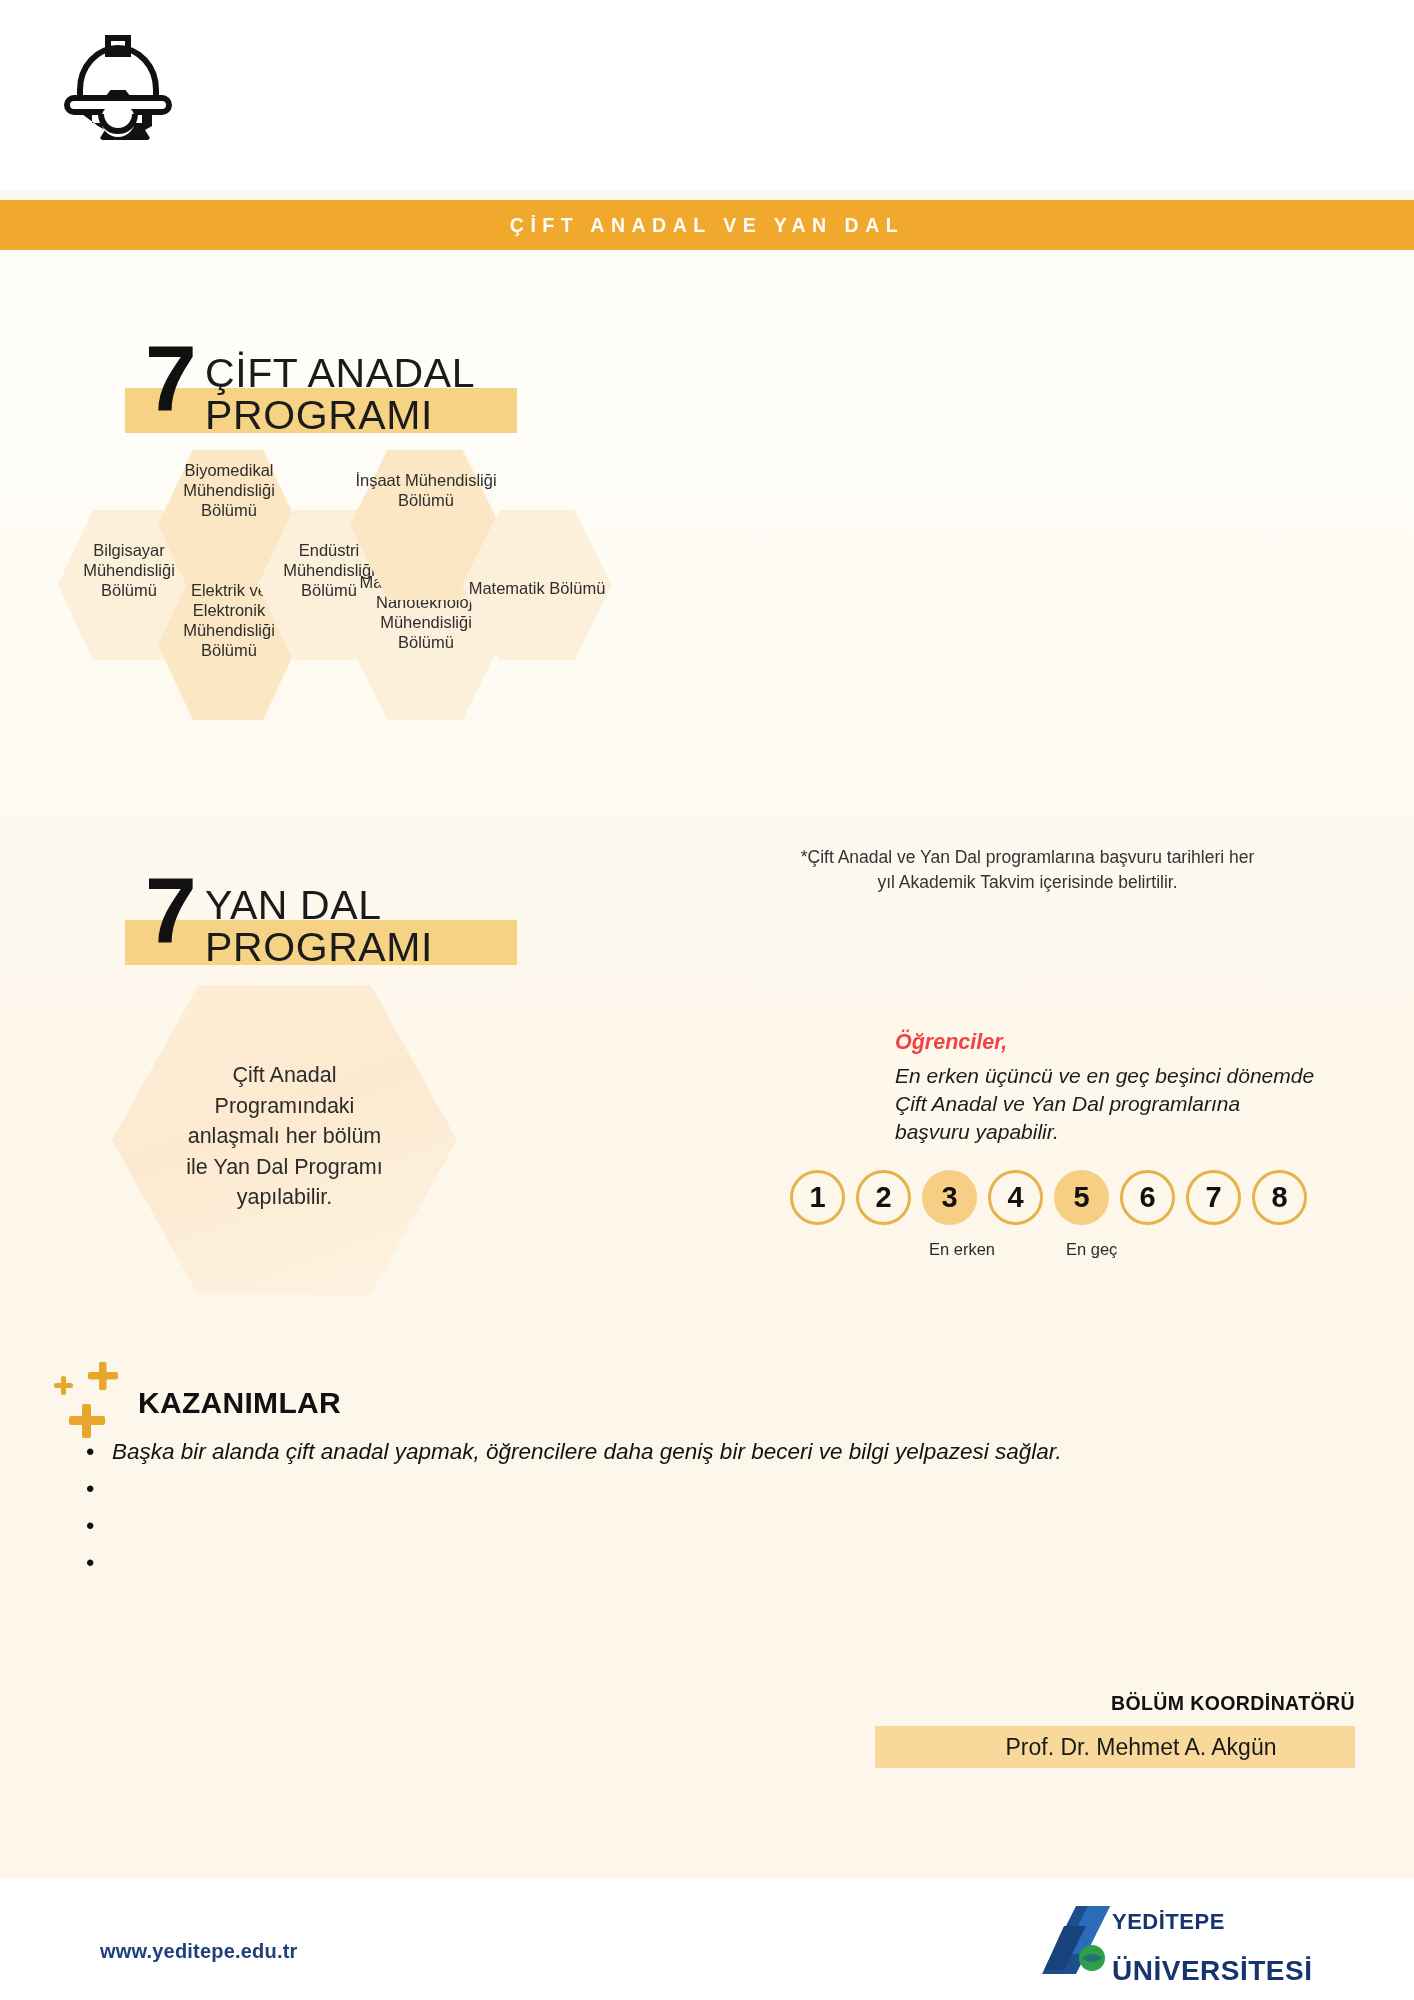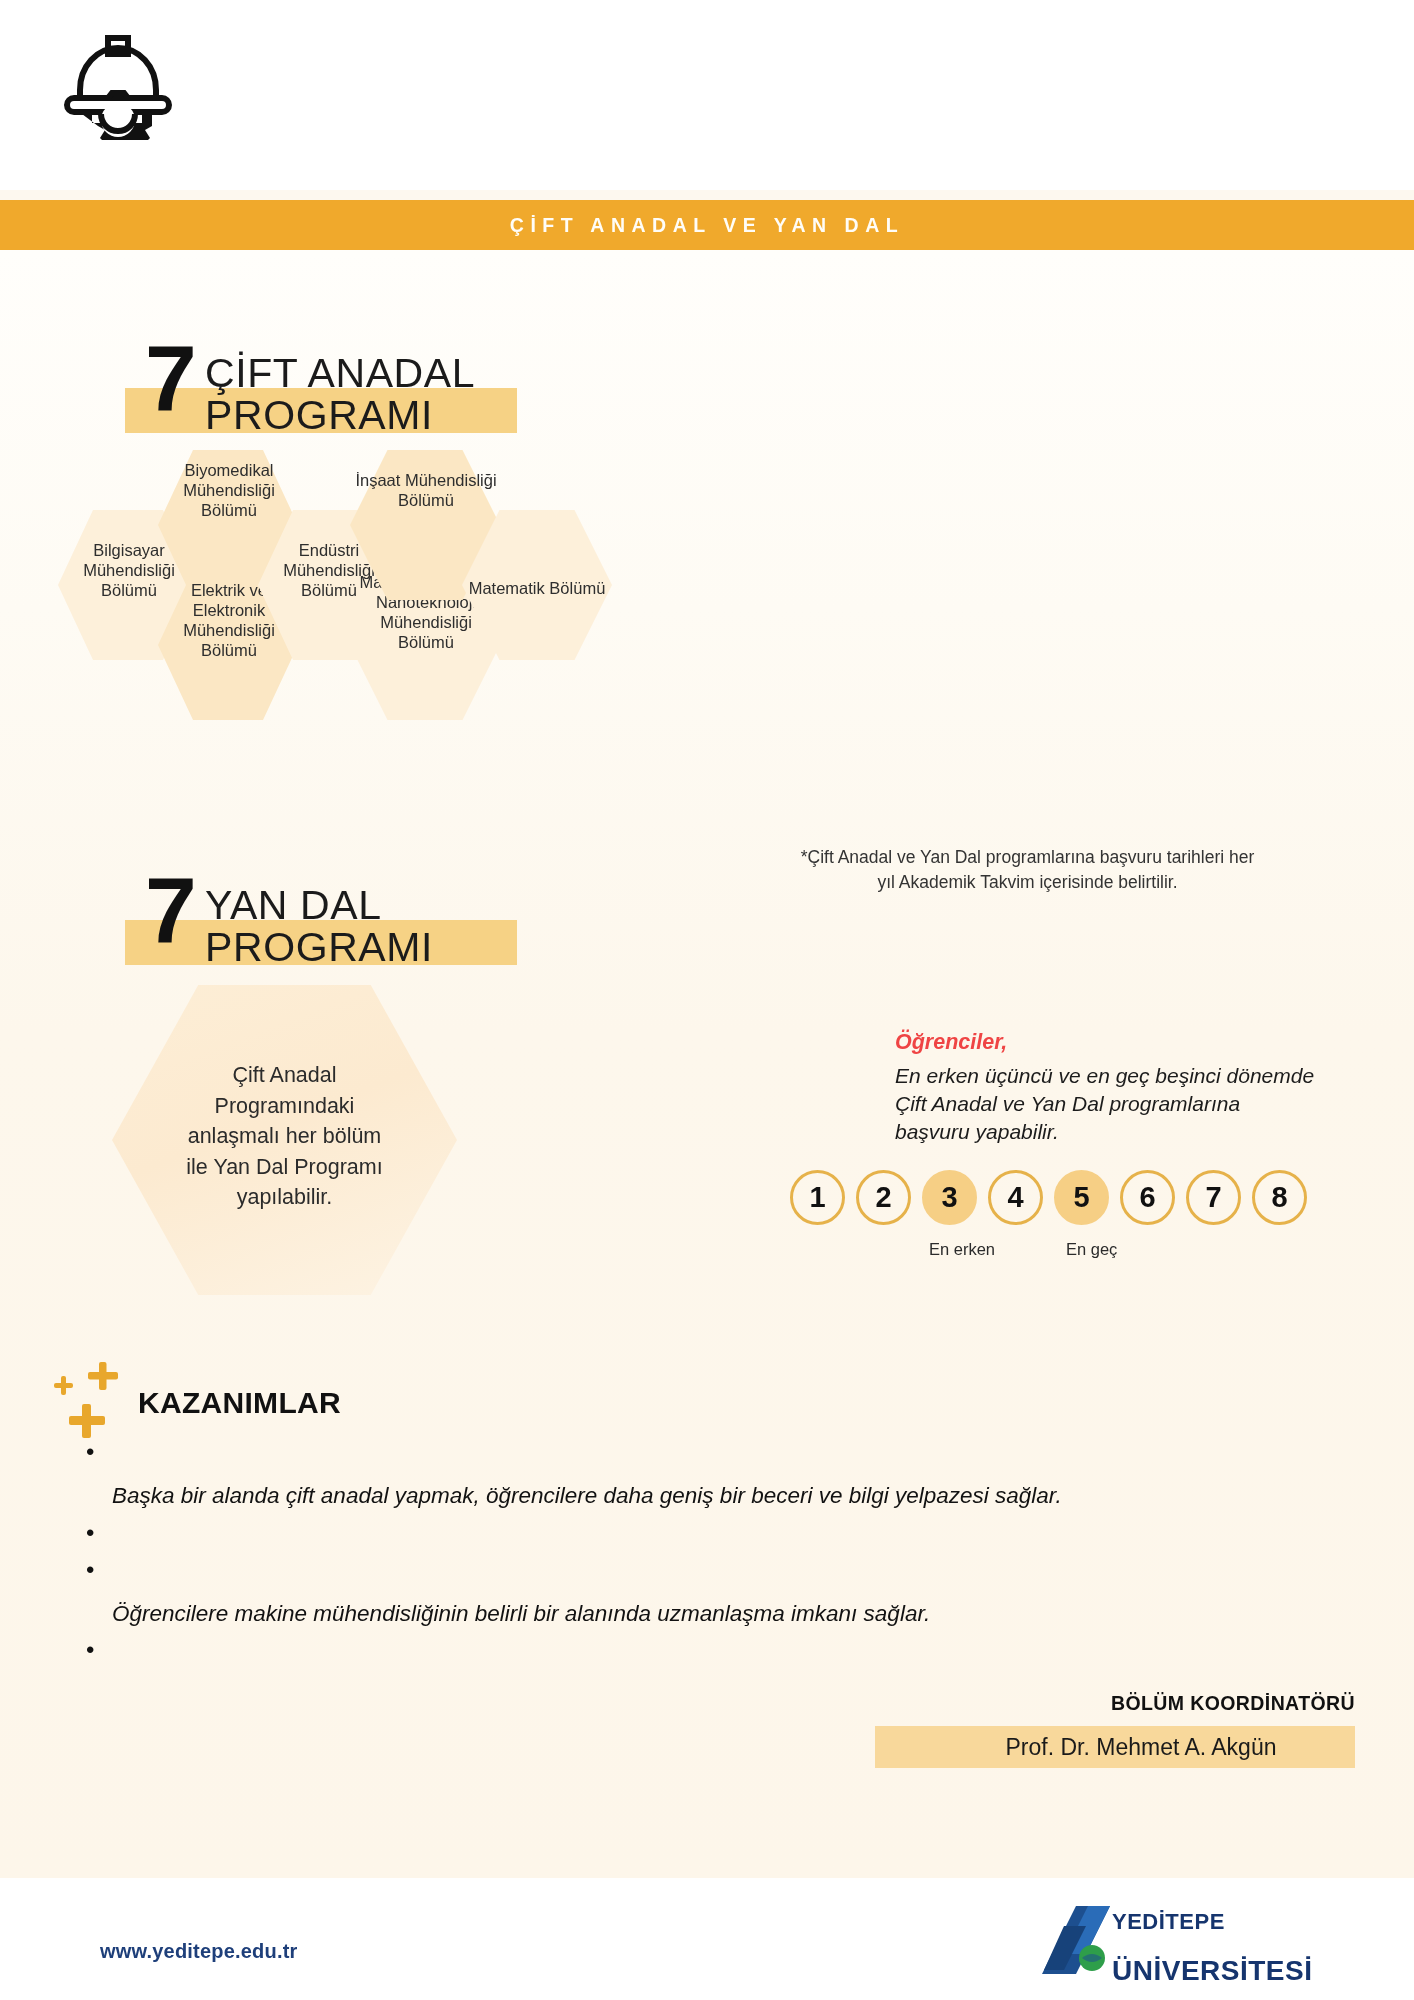--- a/index.html
+++ b/index.html
@@ -122,21 +122,21 @@
   }
   .kz-list { position:absolute; left:86px; top:1438px; width:1265px; }
   .kz-item {
     display:flex; align-items:flex-start; margin-bottom:9.5px;
   }
   .kz-bullet {
     width:26px; flex:0 0 26px; font-size:24px; line-height:1.15; color:#111;
     text-align:left;
   }
   .kz-text {
-    font-size:22.5px; font-style:italic; line-height:1.2; color:#121212;margin-top:44px;
+    font-size:22.5px; font-style:italic; line-height:1.2; color:#121212;
   }
 
   
   .coord-title {
     position:absolute; left:0; top:1692px; width:1355px;
     text-align:right; font-size:19.5px; font-weight:bold;
     letter-spacing:.4px; color:#111;
   }
   .coord-band {
     position:absolute; left:875px; top:1726px; width:480px; height:42px;
@@ -287,21 +287,20 @@
 <div class="kz-list">
   <div class="kz-item">
     <span class="kz-bullet">•</span>
     <span class="kz-text">Başka bir alanda çift anadal yapmak, öğrencilere daha geniş bir beceri ve bilgi yelpazesi sağlar.</span>
   </div>
   <div class="kz-item">
     <span class="kz-bullet">•</span>
   </div>
   <div class="kz-item">
     <span class="kz-bullet">•</span>
-    <span class="kz-text">Öğrencilere makine mühendisliğinin belirli bir alanında uzmanlaşma imkanı sağlar.</span>
   </div>
   <div class="kz-item">
     <span class="kz-bullet">•</span>
   </div>
 </div>
 
 <div class="coord-title">BÖLÜM KOORDİNATÖRÜ</div>
 <div class="coord-band"></div>
 <div class="coord-name">Prof. Dr. Mehmet A. Akgün</div>
 

